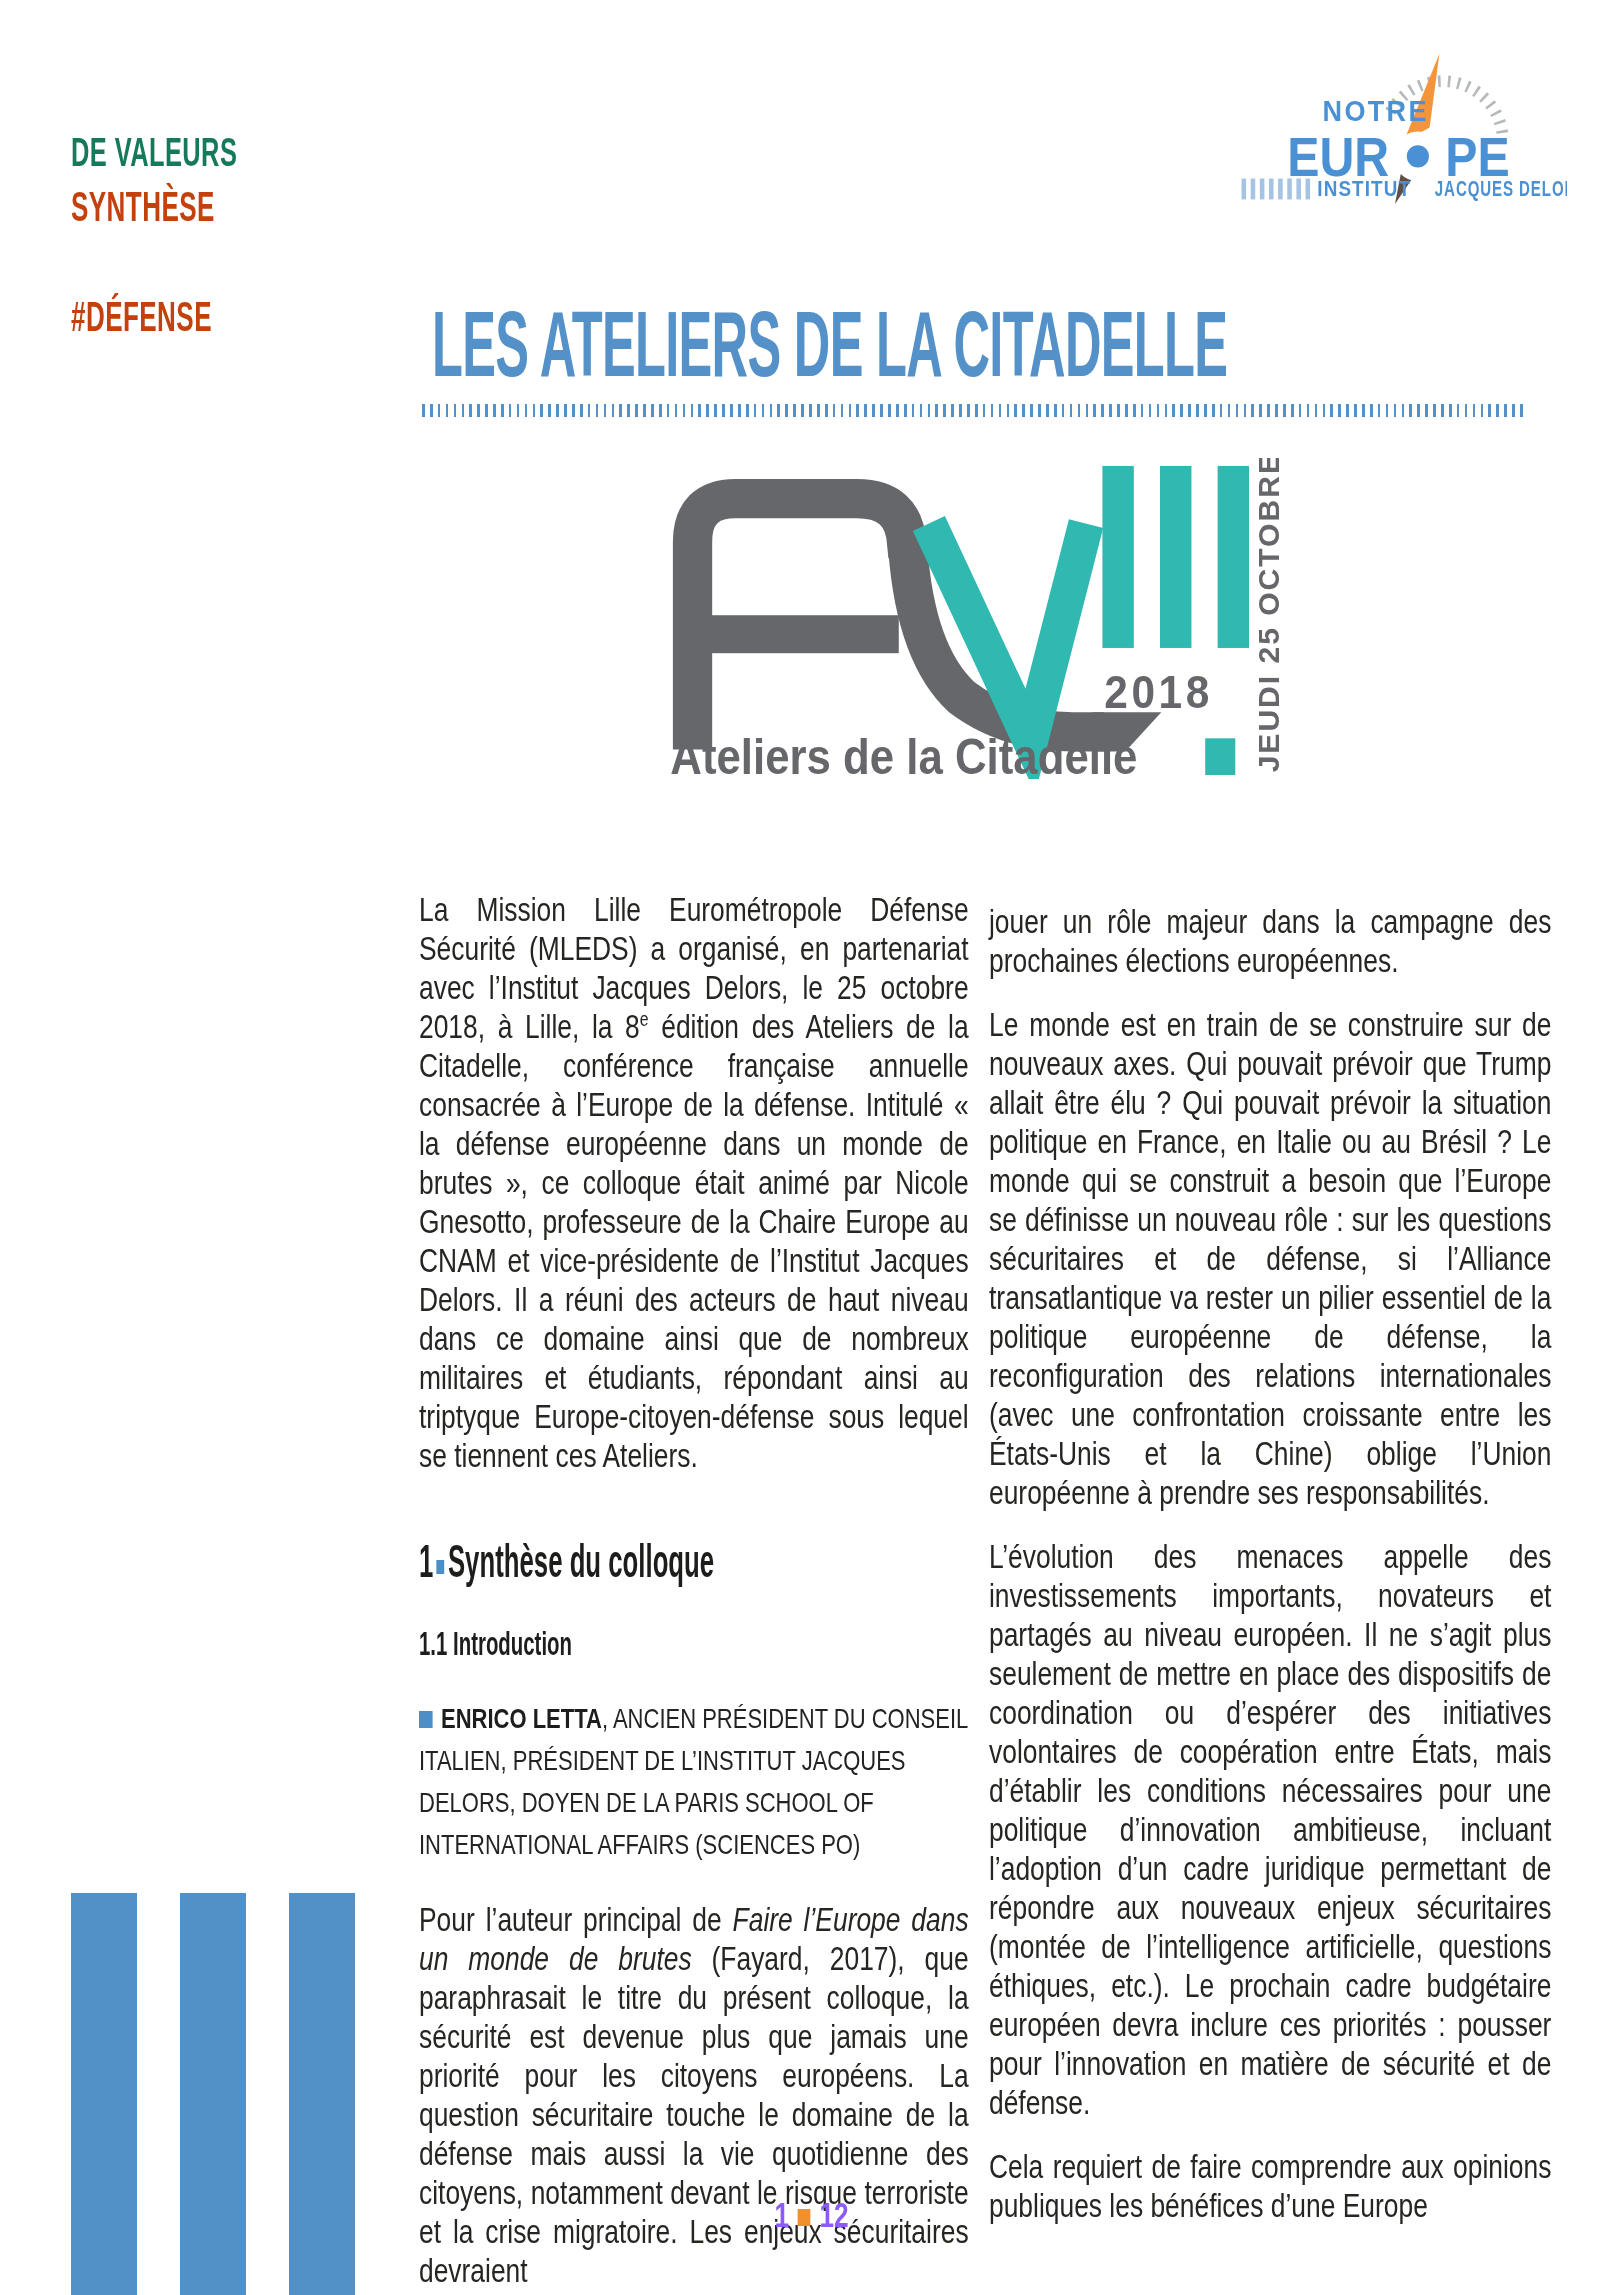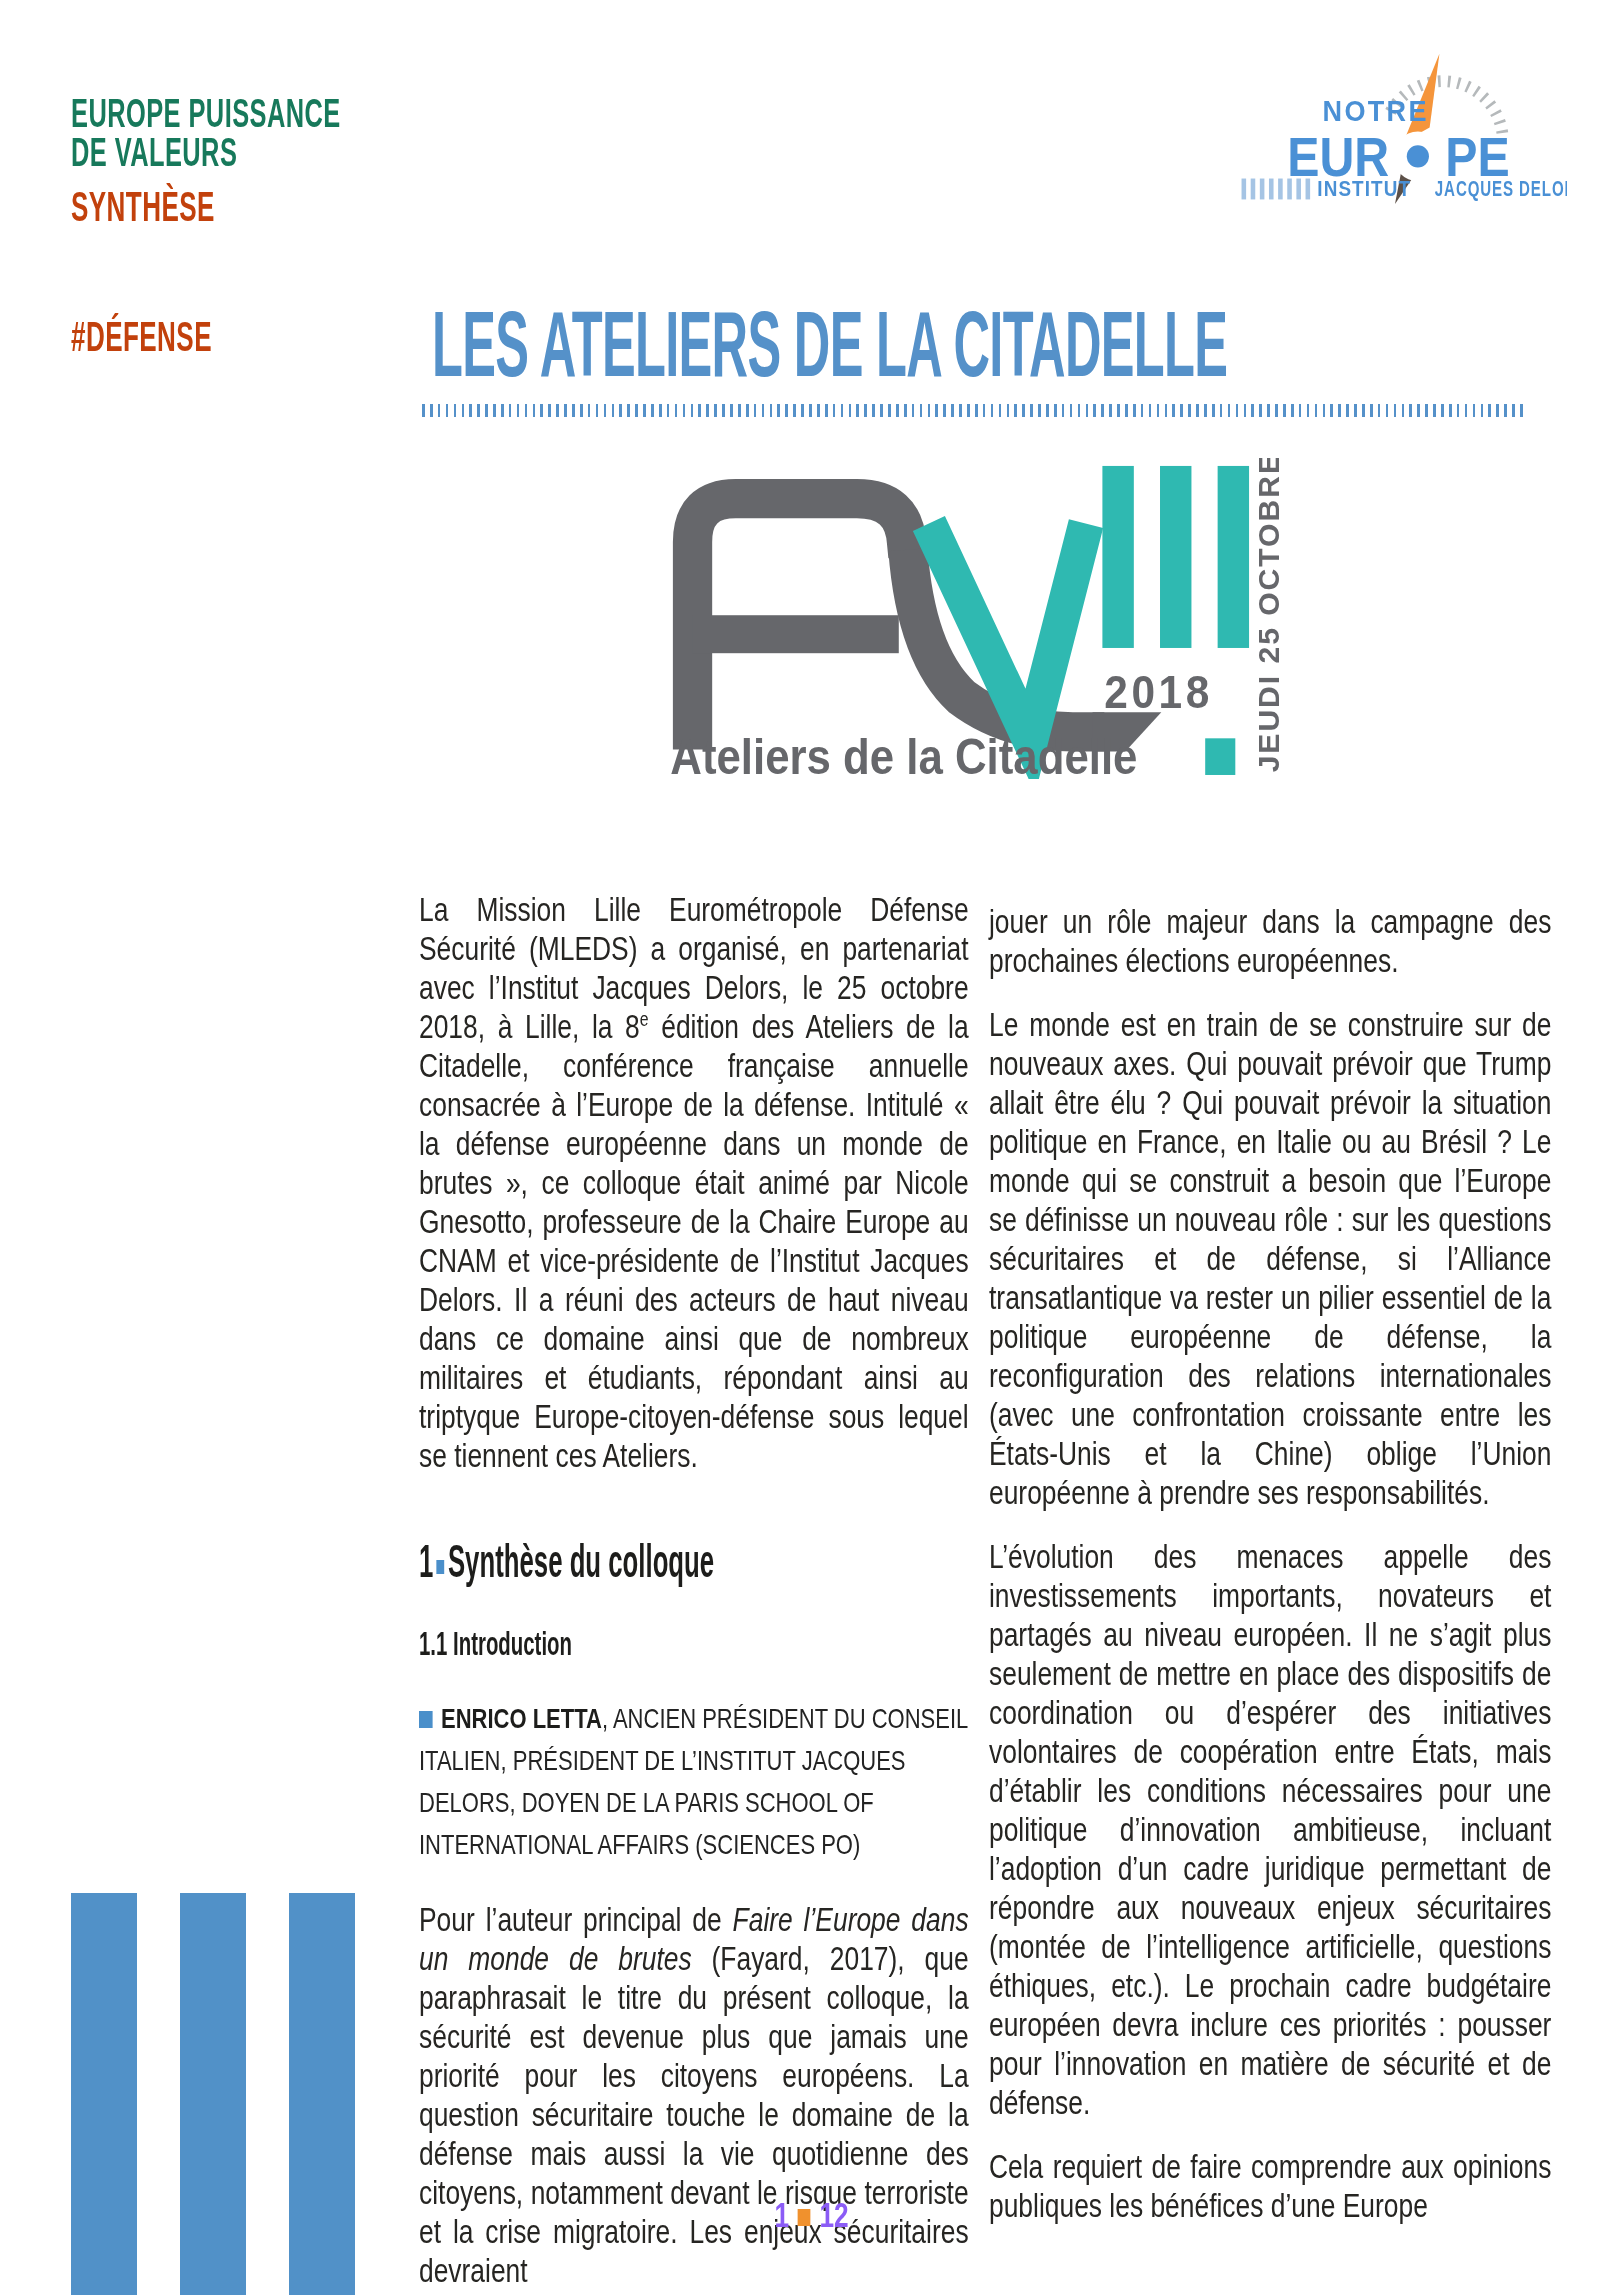--- a/index.html
+++ b/index.html
@@ -11,21 +11,21 @@
     overflow:hidden;
   }
   
   .cond{display:inline-block;transform-origin:left top;white-space:nowrap;}
   .colwrap{transform-origin:left top;}
 
   
   .kicker{position:absolute;left:71px;color:#17795B;font-weight:bold;font-size:41px;line-height:1;}
   .k1{top:93px;} .k2{top:132px;}
   .meta{position:absolute;left:71px;color:#c2410c;font-weight:bold;font-size:42px;line-height:1;}
-  .m1{top:186px;} .m2{top:241px;} .m3{top:296px;margin-top:20px;}
+  .m1{top:186px;} .m2{top:241px;} .m3{top:296px;}
   .kicker .cond,.meta .cond{transform:scaleX(0.62);letter-spacing:0.7px;}
 
   
   .doc-title{position:absolute;left:432px;top:298px;margin:0;color:#5591C9;font-size:92px;font-weight:bold;line-height:1;}
   .doc-title .cond{transform:scaleX(0.55);letter-spacing:-1.3px;}
   .dotted-rule{
     position:absolute;left:422px;top:404px;width:1105px;height:13px;
     background:repeating-linear-gradient(90deg,#5591C9 0 2.6px,transparent 2.6px 7.9px);
   }
 
@@ -62,21 +62,20 @@
 
   
   .deco-bar{position:absolute;top:1893px;width:66px;height:402px;background:#5191C8;}
   .b1{left:71px;} .b2{left:180px;} .b3{left:289px;}
 </style>
 </head>
 <body>
 
 <div class="page">
 
-  <div class="kicker k1"><span class="cond">EUROPE PUISSANCE</span></div>
   <div class="kicker k2"><span class="cond">DE VALEURS</span></div>
   <div class="meta m1"><span class="cond">SYNTHÈSE</span></div>
   <div class="meta m3"><span class="cond">#DÉFENSE</span></div>
 
   <svg class="ne-logo" viewBox="0 0 500 245">
     <path d="M230,104 A92,92 0 0 1 402,142" fill="none" stroke="#b5b9bb" stroke-width="18" stroke-dasharray="4 11"></path>
     <polygon points="305,15 250,150 290,128" fill="#F5953B"></polygon>
     <polygon points="237,245 256,146 292,164" fill="#5C5048"></polygon>
     <circle cx="272" cy="172" r="38" fill="#ffffff"></circle>
     <circle cx="272" cy="172" r="17" fill="#4A90D5"></circle>

